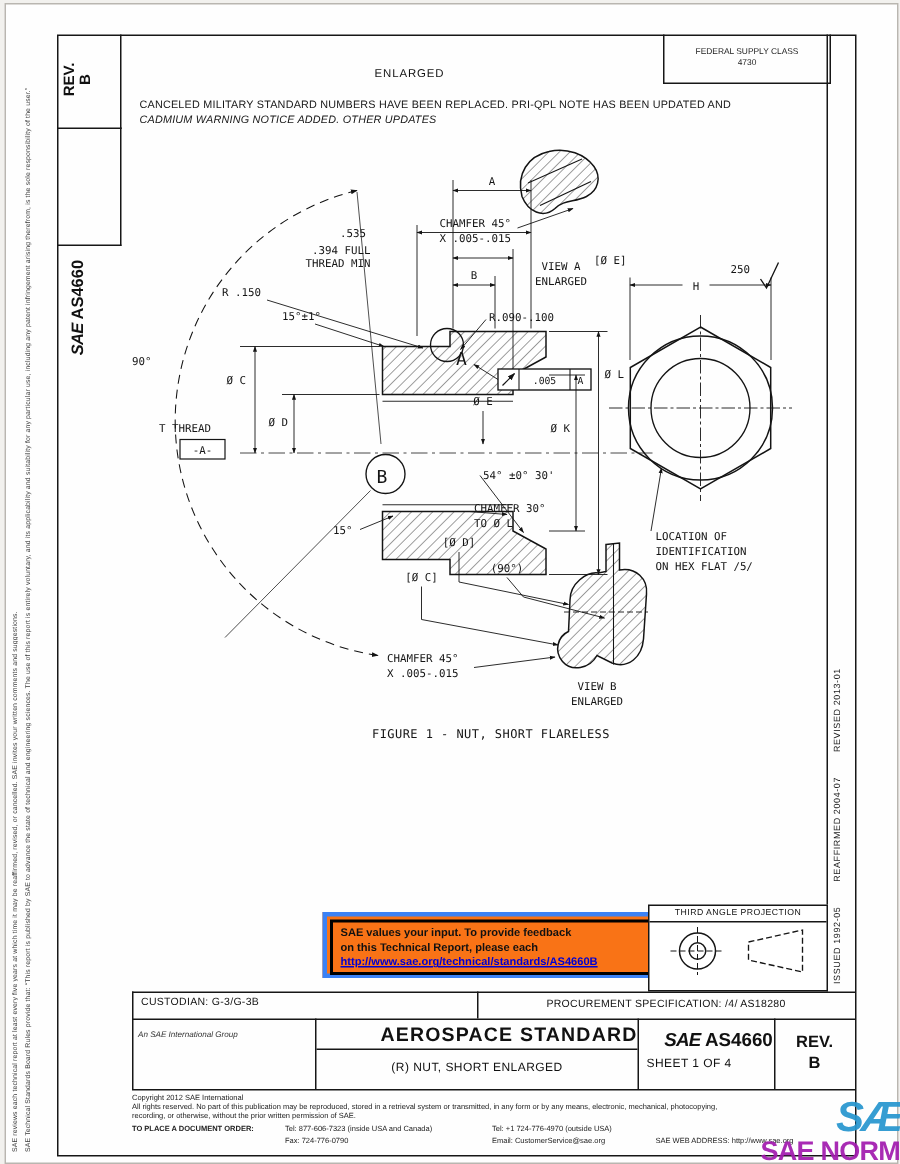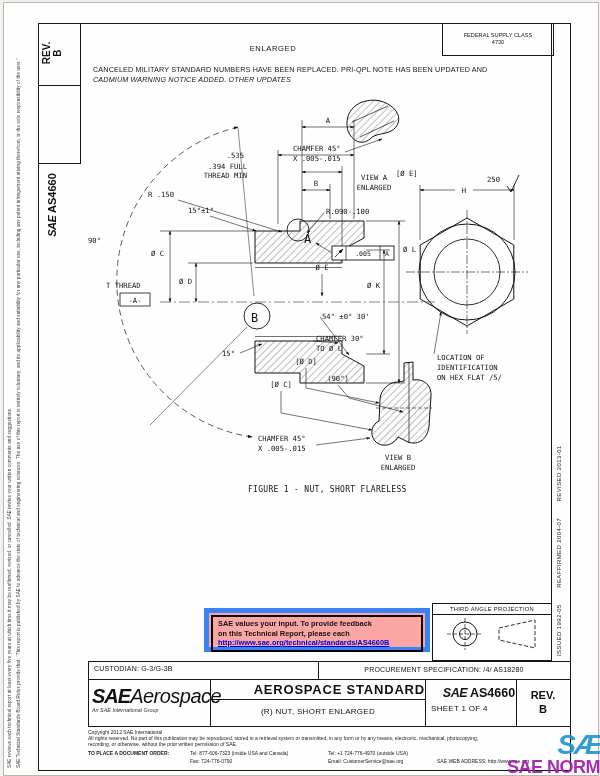--- a/index.html
+++ b/index.html
@@ -15,21 +15,21 @@
   .doc-box{position:absolute;left:38px;top:85px;width:42px;height:78px;border-right:1.2px solid #161616;border-bottom:1.2px solid #161616;}
   .rev-rot{font-size:10px;font-weight:600;text-align:center;width:56px;line-height:11px;}
   .docnum-rot{width:72px;text-align:center;font-size:11px;font-weight:bold;white-space:nowrap;}
   .sae-it{font-style:italic;font-weight:800;letter-spacing:-.5px;}
   .fsc-box{position:absolute;left:442px;top:23px;width:110px;height:32px;border:1px solid #161616;border-top:none;display:flex;flex-direction:column;justify-content:center;text-align:center;font-size:5.6px;line-height:7px;color:#222;}
   .rationale-title{position:absolute;left:208px;top:44px;width:130px;text-align:center;font-size:7.6px;letter-spacing:.6px;}
   .rat-line{position:absolute;font-size:7.2px;letter-spacing:.15px;color:#161616;}
   svg text{font-family:"DejaVu Sans Mono","Liberation Mono",monospace;font-size:7.2px;fill:#141414;}
   svg .small{font-size:6.5px;}
   svg .big{font-size:12px;}
-  .fb-box{position:absolute;left:204px;top:608px;width:226px;height:44px;border:5px solid #3b82f6;background:#fca5a5;box-sizing:border-box;}
+  .fb-box{position:absolute;left:215px;top:608px;width:226px;height:44px;border:3px solid #3b82f6;background:#f97316;box-sizing:border-box;}
   .fb-inner{margin:2px;border:2px solid #000;padding:2px 5px;font-size:7.4px;font-weight:bold;line-height:9.5px;}
   .fb-inner a{color:#0000d4;text-decoration:underline;}
   .tap-box{position:absolute;left:432px;top:603px;width:120px;height:58px;border:1px solid #161616;box-sizing:border-box;background:#fff;}
   .tap-head{border-bottom:1px solid #161616;font-size:5.8px;text-align:center;padding:2px 0;letter-spacing:.3px;}
   .tb-text{position:absolute;font-size:7px;letter-spacing:.2px;color:#131313;}
   .doc-type{position:absolute;left:211px;top:682px;width:214px;text-align:right;font-size:13px;font-weight:bold;letter-spacing:.8px;}
   .doc-title{position:absolute;left:211px;top:707px;width:214px;text-align:center;font-size:8px;letter-spacing:.3px;}
   .logo-cell{position:absolute;left:92px;top:686px;width:116px;}
   .logo-main{font-size:20px;line-height:20px;white-space:nowrap;}
   .logo-sae{font-weight:800;font-style:italic;letter-spacing:-1px;}
@@ -261,21 +261,20 @@
 <div class="vl" style="left:88px;top:661px;width:1px;height:65px;"></div>
 <div class="vl" style="left:318px;top:661px;width:1px;height:18px;"></div>
 <div class="vl" style="left:210px;top:679px;width:1px;height:47px;"></div>
 <div class="vl" style="left:425px;top:679px;width:1px;height:47px;"></div>
 <div class="vl" style="left:516px;top:679px;width:1px;height:47px;"></div>
 
 <div class="tb-text" style="left:94px;top:665px;">CUSTODIAN: G-3/G-3B</div>
 <div class="tb-text" style="left:318px;top:666px;width:252px;text-align:center;">PROCUREMENT SPECIFICATION: /4/ AS18280</div>
 
 <div class="logo-cell">
-  <div class="logo-main"><span class="logo-sae">SAE</span><span class="logo-aero">Aerospace</span></div>
   <div class="logo-tag">An SAE International Group</div>
 </div>
 
 <div class="doc-type">AEROSPACE STANDARD</div>
 <div class="doc-title">(R) NUT, SHORT ENLARGED</div>
 
 <div class="num-cell">
   <div class="num-main"><span class="sae-it">SAE</span><span> AS4660</span></div>
   <div class="num-sheet">SHEET 1 OF 4</div>
 </div>

